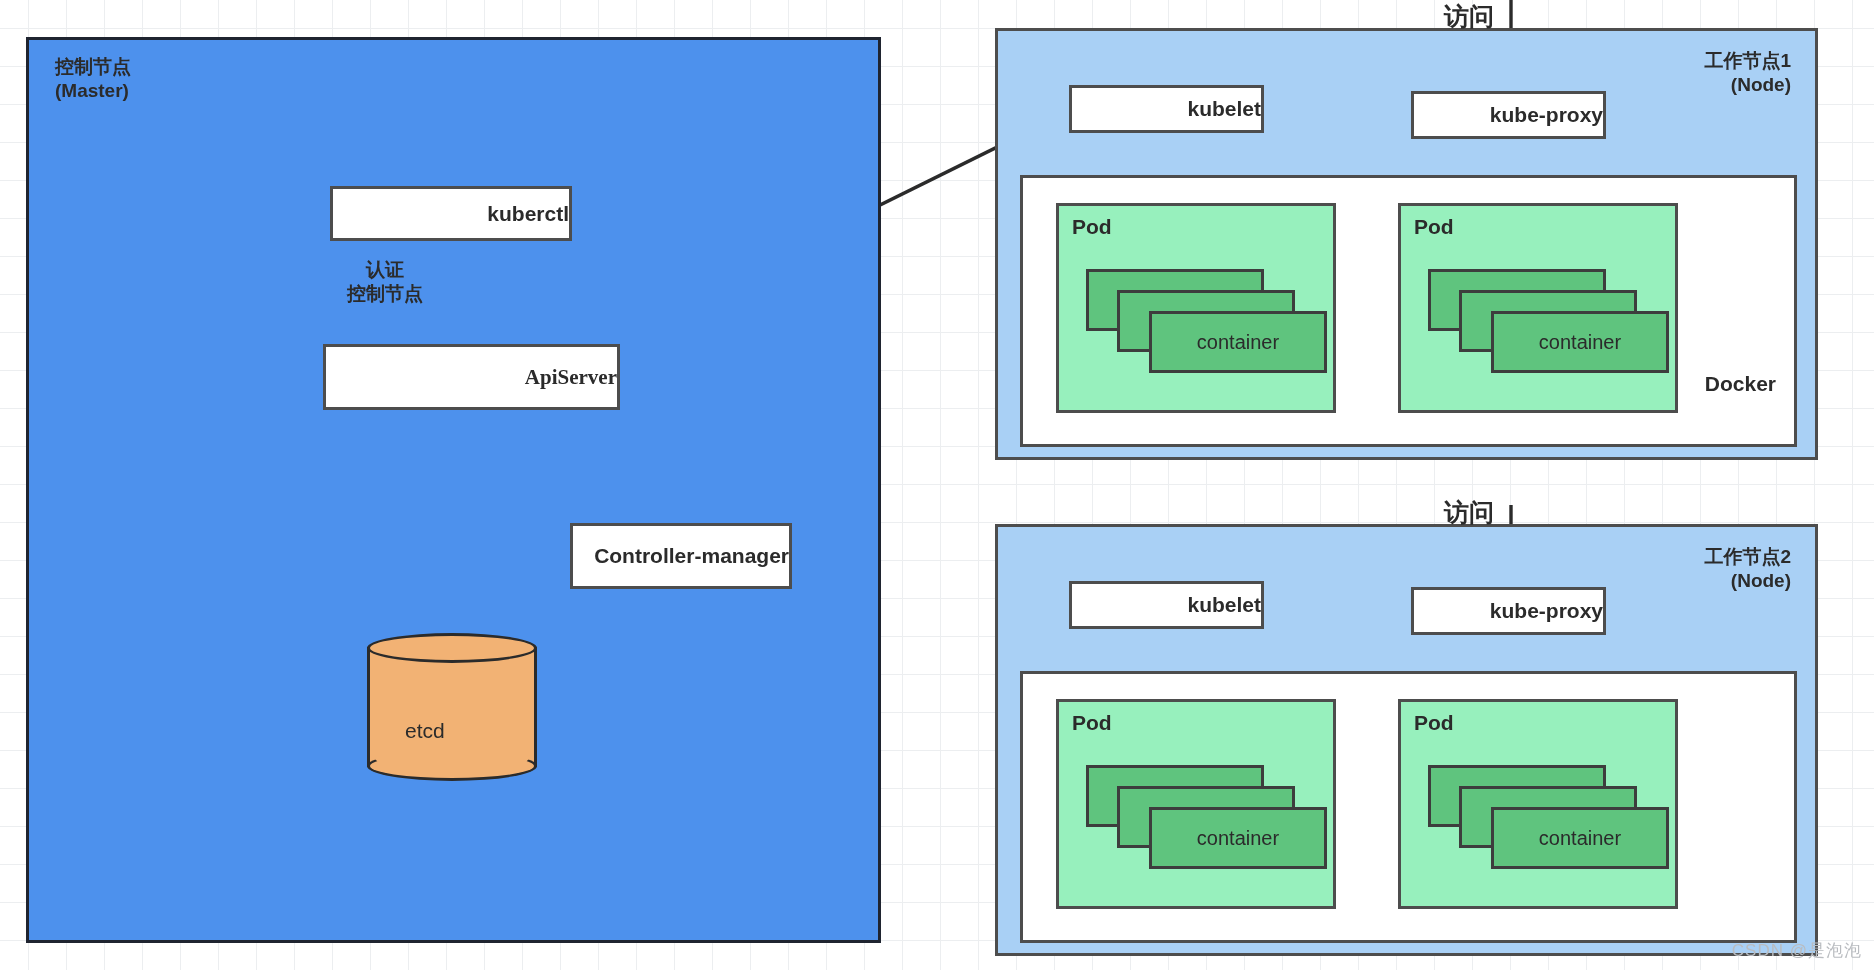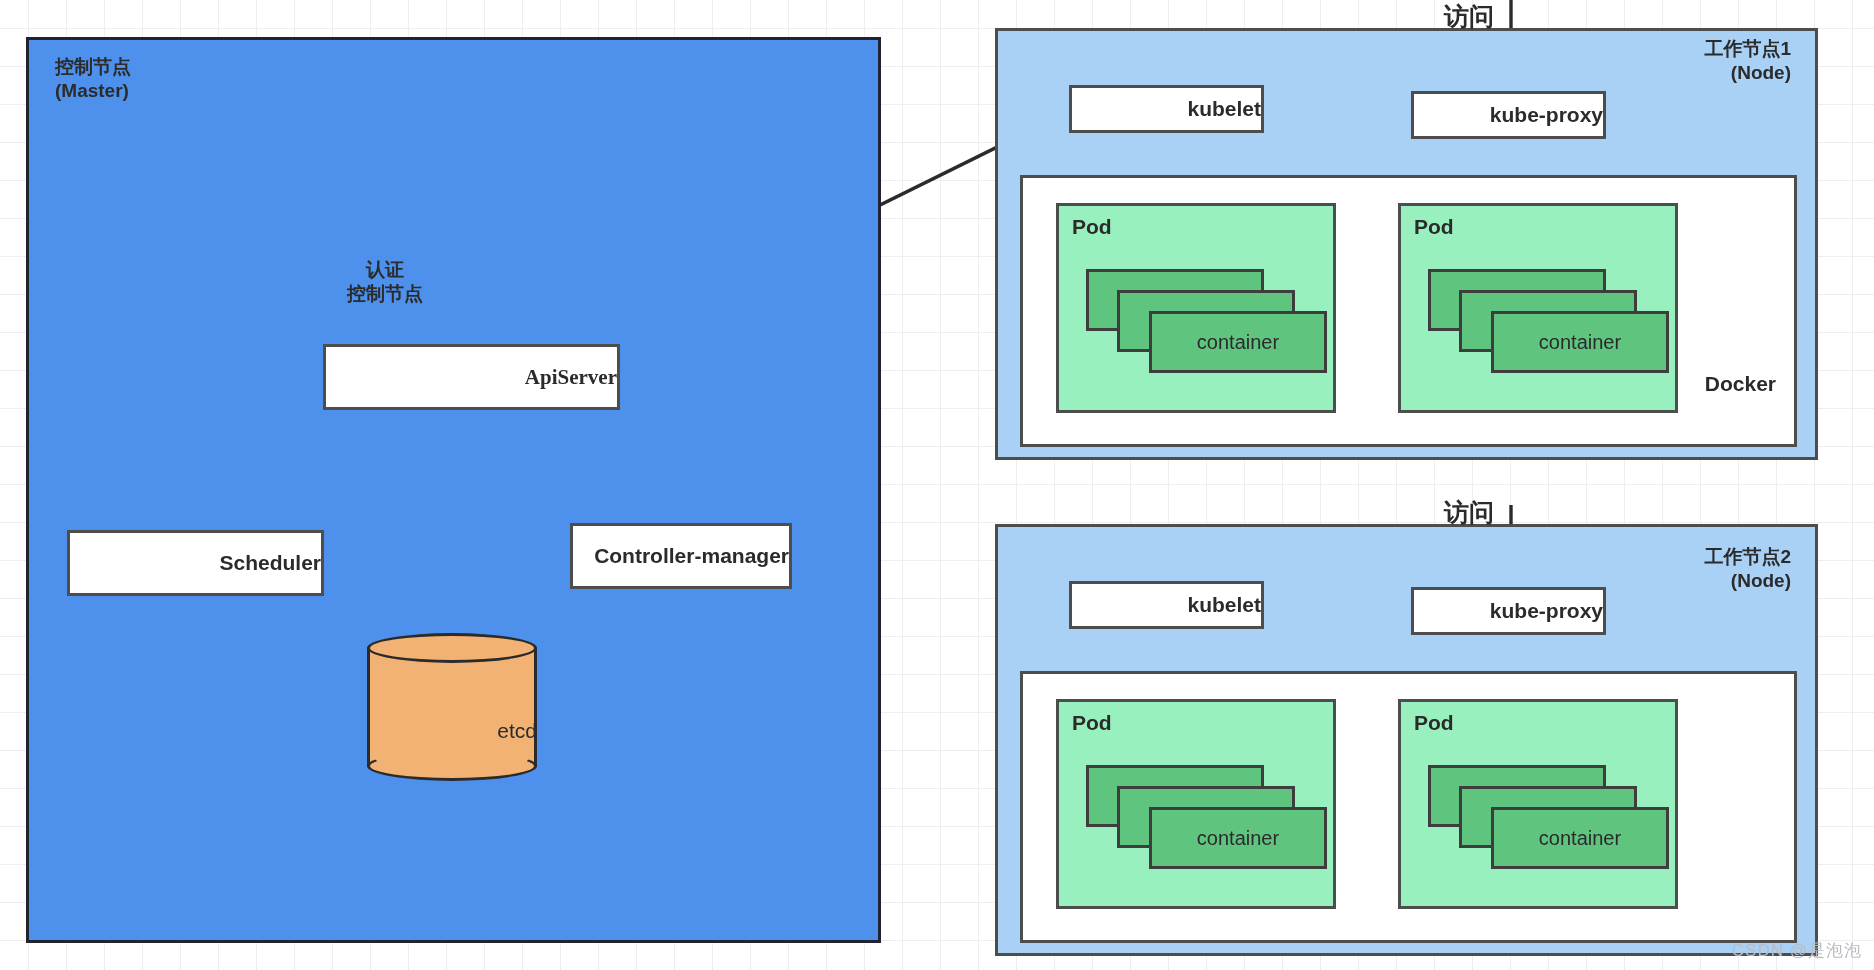--- a/index.html
+++ b/index.html
@@ -131,24 +131,25 @@
     box-sizing: border-box;
     background: #f2b274;
     border: 3px solid #2b2b2b;
     border-radius: 50%;
   }
   .cyl-top { top: 0; }
   .cyl-bottom { bottom: 0; border-top-color: transparent; }
   .cyl-label {
     position: absolute;
     width: 100%;
-    text-align: right;
+    text-align: left;
     top: 58%;
     font-size: 21px;
     color: #2b2b2b;
+    margin-left: 38px;
   }
 
   
   .edge-label {
     position: absolute;
     font-size: 19px;
     font-weight: bold;
     color: #2b2b2b;
     line-height: 1.25;
     white-space: pre-line;
@@ -212,45 +213,45 @@
     <line x1="1168" y1="629" x2="1168" y2="676" stroke="#2b2b2b" stroke-width="3.4" marker-end="url(#ah)"></line>
 
     <line x1="1511" y1="632" x2="1511" y2="694" stroke="#2b2b2b" stroke-width="3.4" marker-end="url(#ah)"></line>
   </svg>
 
   <div class="box master-node" style="left:26px; top:37px; width:855px; height:906px;">
     <div class="node-title" style="left:26px; top:15px;">控制节点
 (Master)</div>
   </div>
 
+  <div class="box white-box" style="left:330px; top:186px; width:242px; height:55px;">
+    <span>kuberctl</span>
+  </div>
 
   <div class="edge-label" style="left:325px; top:258px; width:120px;">认证
 控制节点</div>
 
   <div class="box white-box" style="left:323px; top:344px; width:297px; height:66px;font-family:Liberation Serif, serif;">
     <span>ApiServer</span>
   </div>
 
-  <div class="box white-box" style="left:67px; top:530px; width:257px; height:66px;">
-    <span>Scheduler</span>
-  </div>
 
   <div class="box white-box" style="left:570px; top:523px; width:222px; height:66px;">
     <span>Controller-manager</span>
   </div>
 
   <div class="cylinder" style="left:367px; top:633px; width:170px; height:148px;">
     <div class="cyl-body"></div>
     <div class="cyl-bottom"></div>
     <div class="cyl-top"></div>
     <div class="cyl-label">etcd</div>
   </div>
 
   <div class="box worker-node" style="left:995px; top:28px; width:823px; height:432px;">
-    <div class="node-title right" style="right:24px; top:6px;margin-left:46px;">工作节点1
+    <div class="node-title right" style="right:24px; top:18px;margin-left:46px;">工作节点1
 (Node)</div>
   </div>
 
   <div class="access-label" style="left:1444px; top:0px;">访问</div>
 
   <div class="box white-box" style="left:1069px; top:85px; width:195px; height:48px;">
     <span>kubelet</span>
   </div>
 
   <div class="box white-box" style="left:1411px; top:91px; width:195px; height:48px;">

